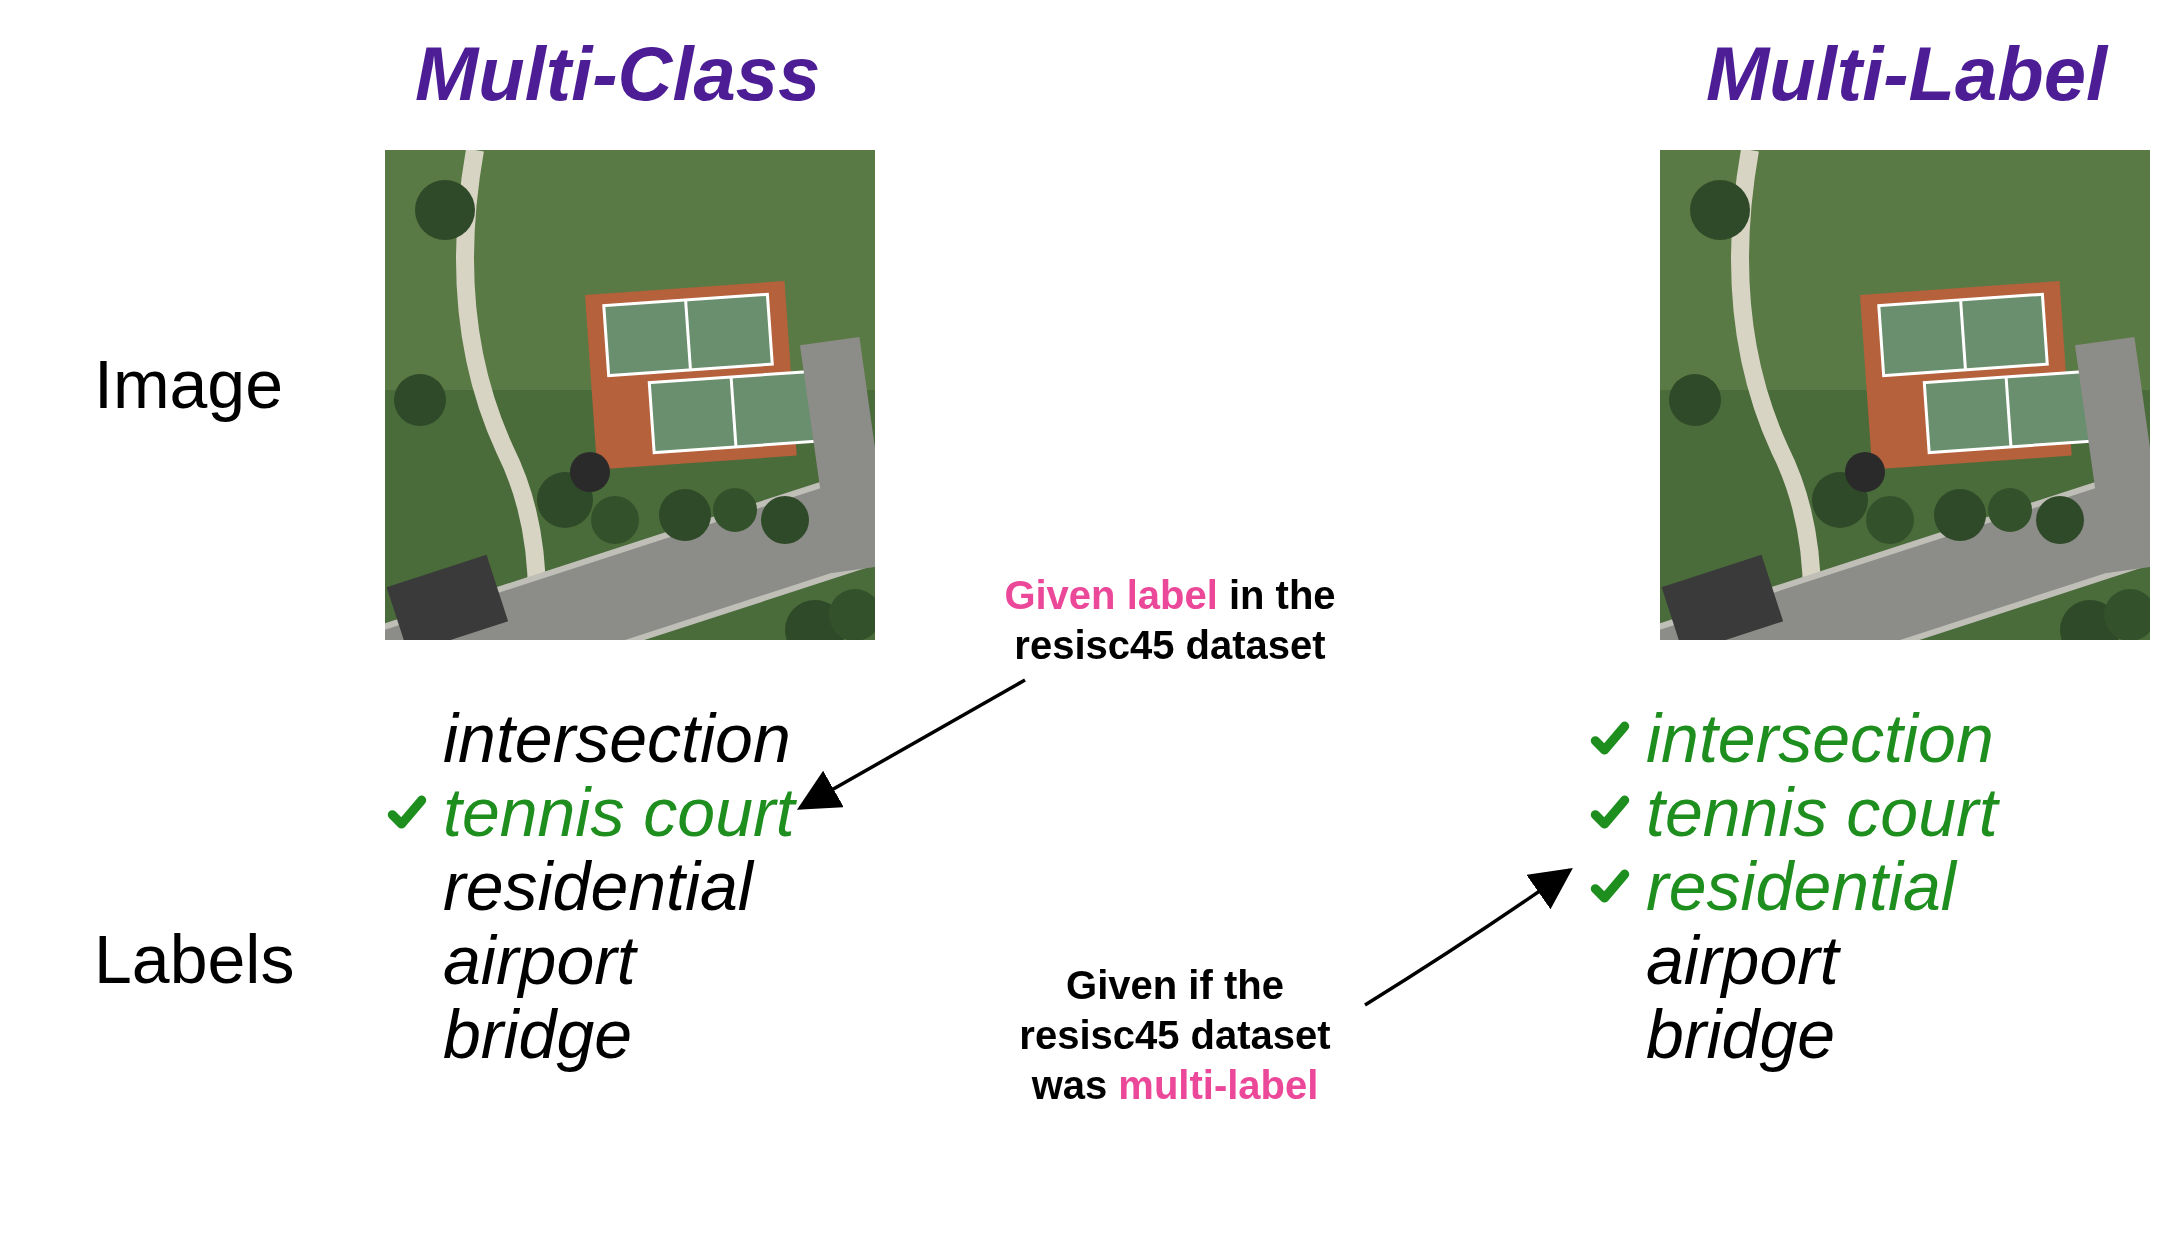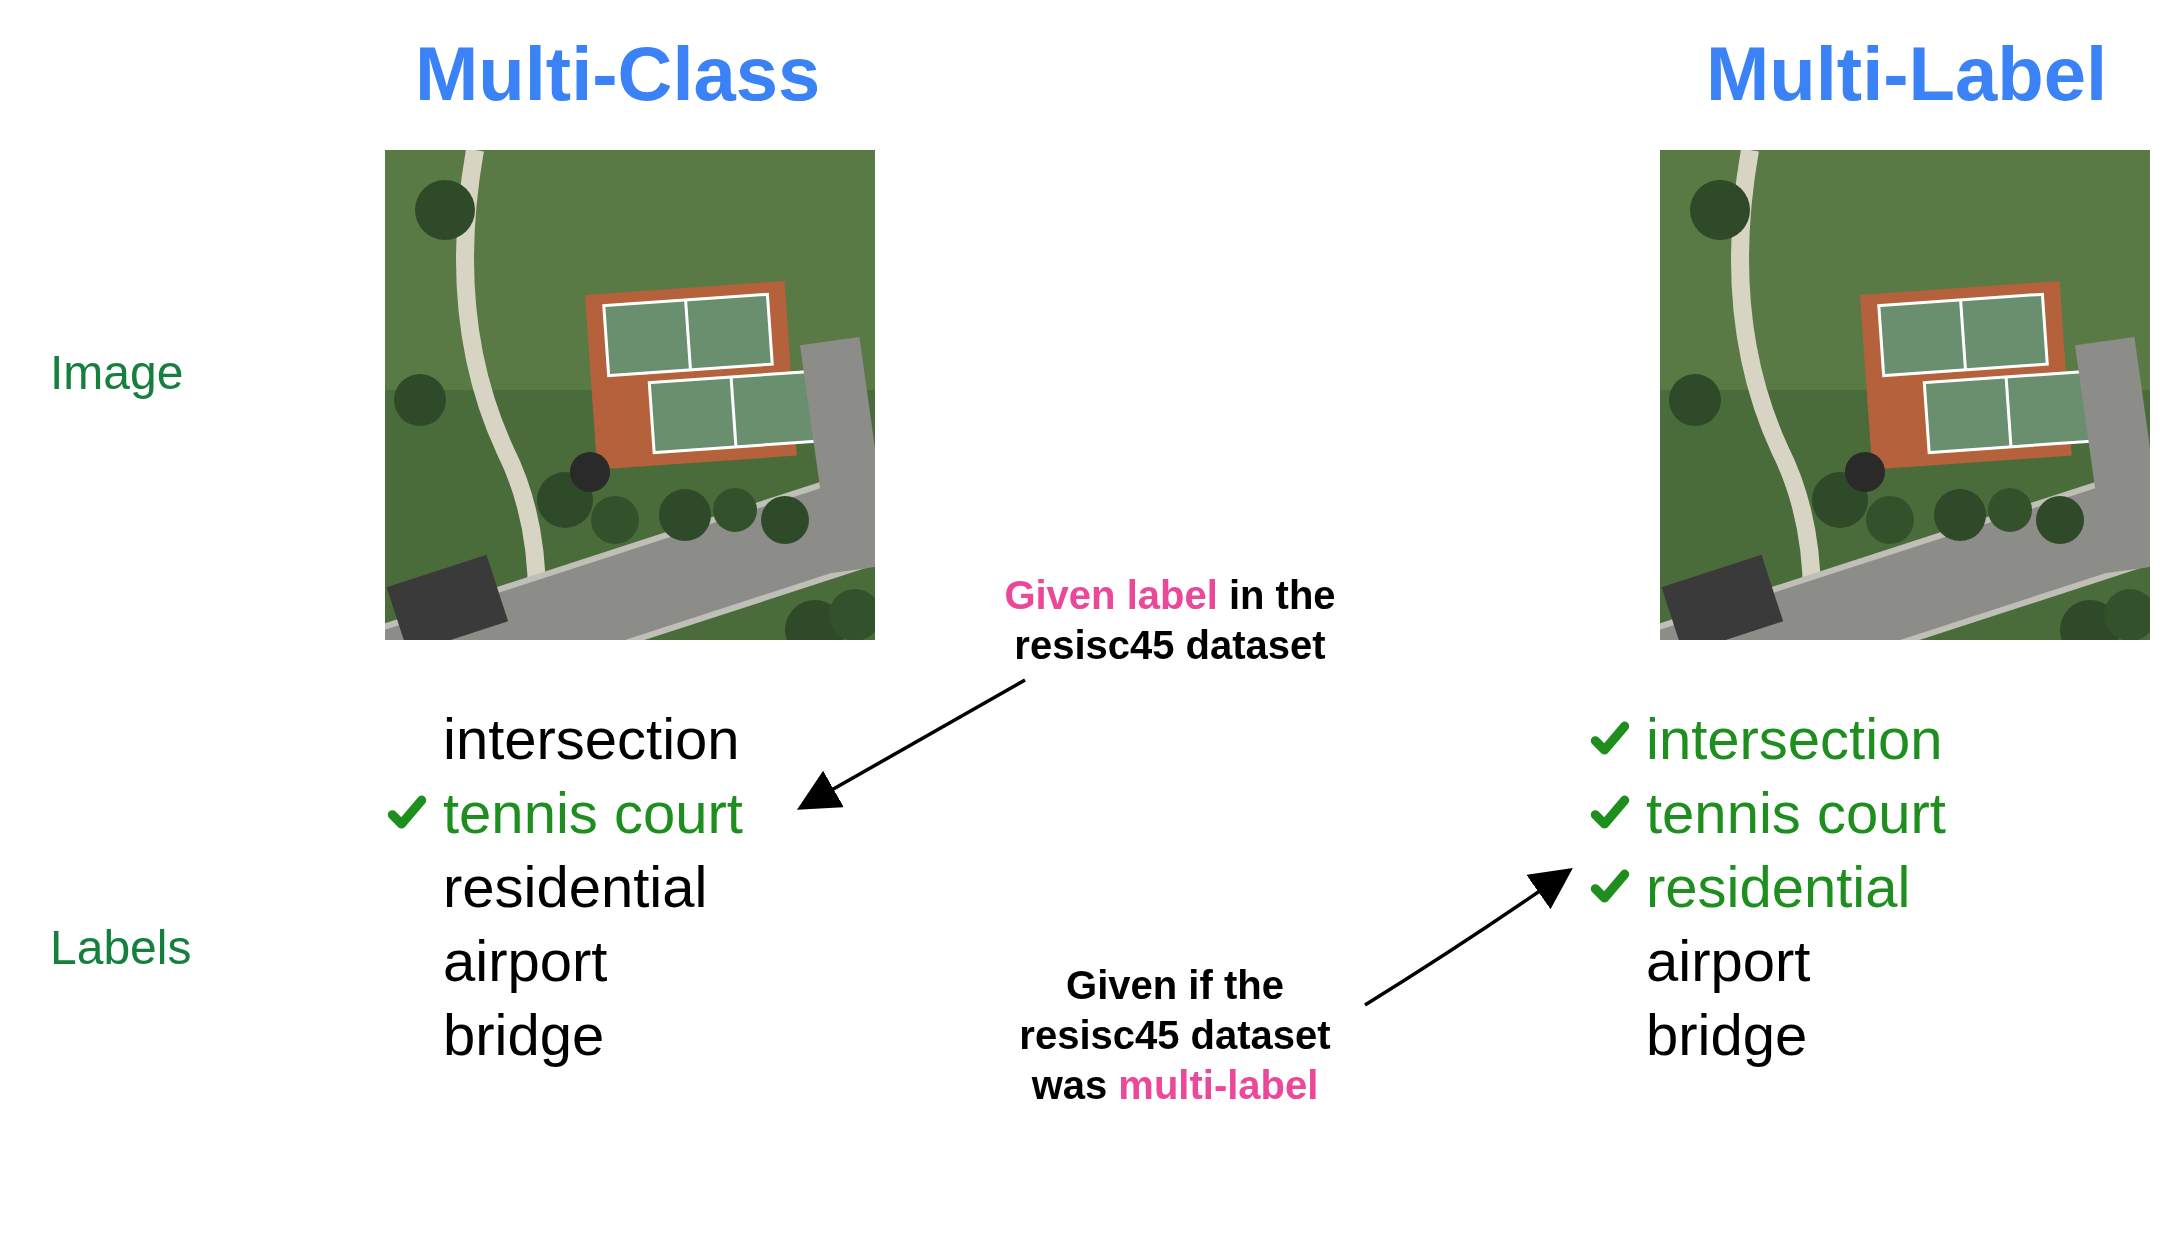--- a/index.html
+++ b/index.html
@@ -14,37 +14,40 @@
   }
   .stage {
     position: relative;
     width: 2174px;
     height: 1242px;
   }
   .col-heading {
     position: absolute;
     font-size: 76px;
     font-weight: 700;
-    color: #3b82f6;
+    color: #4c1d95;
+    font-style: italic;
   }
   .side-label {
     position: absolute;
-    font-size: 48px;
-    color: #15803d;
+    font-size: 68px;
+    color: #000000;
+    margin-left: 44px;
   }
   .aerial {
     position: absolute;
     width: 490px;
     height: 490px;
   }
   .aerial svg { display: block; }
   .label-col {
     position: absolute;
-    font-size: 58px;
+    font-size: 68px;
     line-height: 1.28;
+    font-style: italic;
   }
   .label-col .row {
     display: flex;
     align-items: center;
     gap: 14px;
     height: 74px;
   }
   .label-col .check {
     width: 44px;
     height: 44px;

